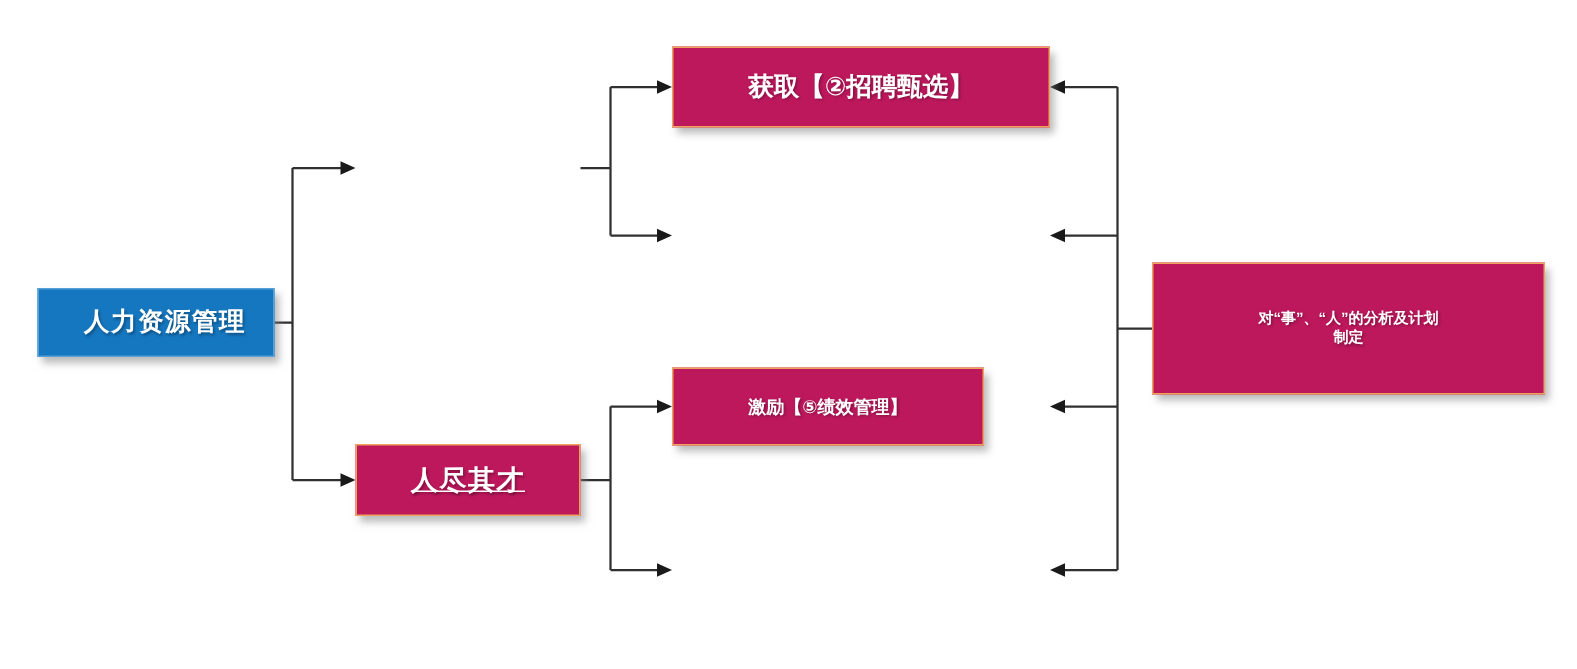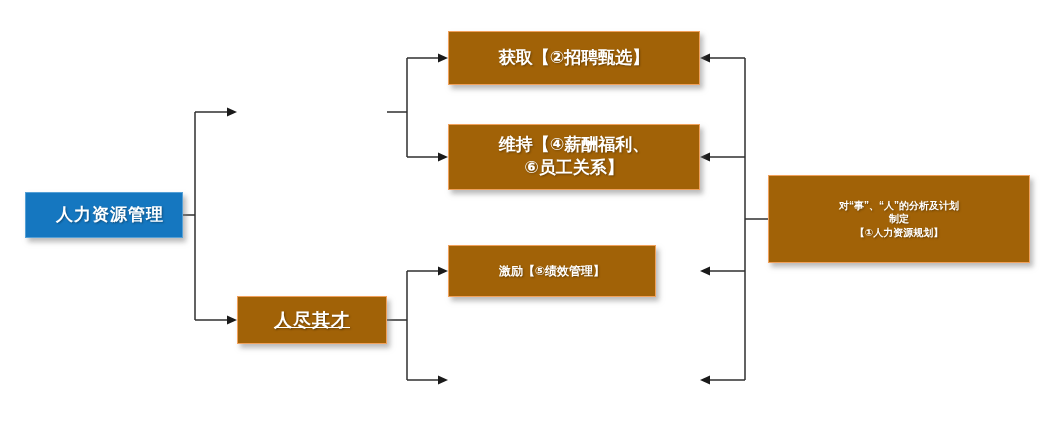--- a/index.html
+++ b/index.html
@@ -29,21 +29,21 @@
     justify-content: center;
     text-align: center;
     color: #ffffff;
     font-weight: bold;
     box-shadow: 3px 4px 5px rgba(130,130,130,0.55);
     text-shadow: 1px 1px 2px rgba(0,0,0,0.35);
     line-height: 1.35;
   }
 
   .orange {
-    background: #a16207;
+    background: #be185d;
     border: 1px solid #f0a15c;
   }
 
   .blue {
     background: #1577c0;
     border: 1px solid #55a0d6;
   }
 
   .root-box     { left: 25px;  top: 192px; width: 158px; height: 46px; font-size: 17px; letter-spacing: 1px; padding-left: 12px; }
   .branch-1     { left: 237px; top: 88px;  width: 150px; height: 48px; font-size: 18px; letter-spacing: 1px; }
@@ -96,29 +96,24 @@
 
 
   <div class="box orange branch-2">
     <span class="line">人尽其才</span>
   </div>
 
   <div class="box orange func-1">
     <span class="line">获取【②招聘甄选】</span>
   </div>
 
-  <div class="box orange func-2">
-    <span class="line">维持【④薪酬福利、</span>
-    <span class="line">⑥员工关系】</span>
-  </div>
 
   <div class="box orange func-3">
     <span class="line">激励【⑤绩效管理】</span>
   </div>
 
 
   <div class="box orange planning-box">
     <span class="line">对“事”、“人”的分析及计划</span>
     <span class="line">制定</span>
-    <span class="line">【①人力资源规划】</span>
   </div>
 
 </div>
 
 </body></html>

